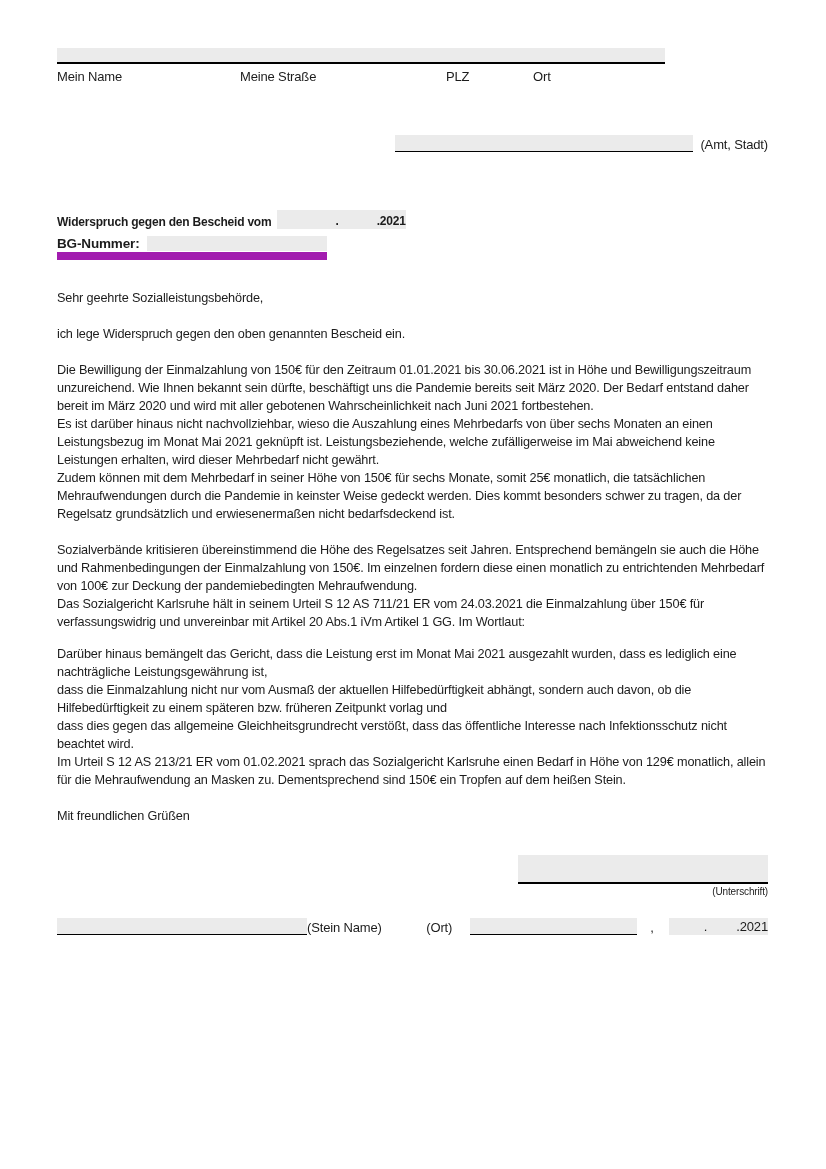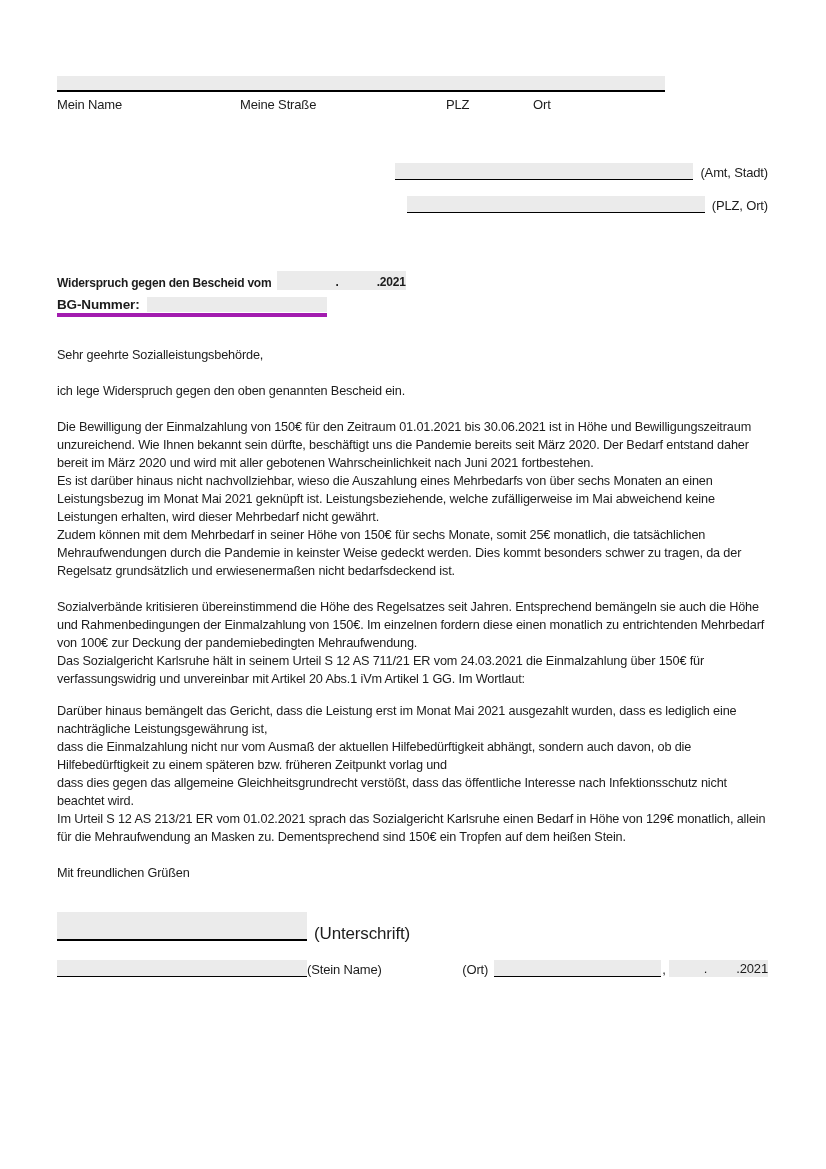--- a/index.html
+++ b/index.html
@@ -4,21 +4,21 @@
 <style>
   html, body { margin: 0; padding: 0; background: #ffffff; }
   .page {
     position: relative;
     width: 826px;
     height: 1169px;
     background: #ffffff;
     font-family: "Liberation Sans", sans-serif;
     color: #1c1c1c;
     box-sizing: border-box;
-    padding: 76px 58px 0 57px;
+    padding: 48px 58px 0 57px;
     overflow: hidden;
   }
   
   .sender-bar {
     width: 608px; height: 14px;
     background: #ebebeb;
     border-bottom: 2px solid #000;
   }
   .sender-labels {
     width: 608px;
@@ -69,21 +69,21 @@
   .date-box .month-blank { display: inline-block; width: 38px; }
   .bg-line {
     margin-top: 3px;
     font-size: 13.5px;
     font-weight: bold;
     letter-spacing: -0.15px;
   }
   .bg-underline {
     display: inline-flex;
     align-items: flex-end;
-    border-bottom: 4px solid #a21caf;
+    border-bottom: 8px solid #a21caf;
     padding-bottom: 1px;
   }
   .bg-field {
     display: inline-block;
     width: 180px; height: 15px;
     background: #ebebeb;
     margin-left: 7px;
   }
   
   .body-block {
@@ -98,41 +98,42 @@
     margin: 0 0 18px 0;
     padding-left: 38px;
   }
   .quote-inner { white-space: pre-line; }
   .closing { margin-bottom: 0 !important; }
   
   .signature-block { margin-top: 30px; }
   .sig-row {
     display: flex;
     align-items: flex-end;
-    font-size: 17px;
-    letter-spacing: -0.15px;
+    font-size: 10px;
+    letter-spacing: -0.15px;
+    flex-direction: column;
   }
   .sig-box {
     width: 250px; height: 29px;
     background: #ebebeb;
     border-bottom: 2px solid #000;
     box-sizing: border-box;
   }
   .sig-row .field-label { margin-left: 7px; line-height: 15px; }
   .final-row {
     margin-top: 19px;
     width: 711px;
     display: flex;
     align-items: flex-end;
     font-size: 13px;
     letter-spacing: -0.15px;
   }
   .final-left { display: flex; align-items: flex-end; }
   .final-left .blank-field { width: 250px; }
-  .final-right { display: flex; align-items: flex-end; margin-left: auto; }
+  .final-right { display: flex; align-items: flex-end; margin-left: auto; gap: 12px; }
   .final-right .ort-label { margin-right: 6px; line-height: 15px; }
   .final-right .ort-field { width: 167px; }
   .final-right .comma { line-height: 14px; margin: 0 3px 0 1px; }
   .sig-date-box {
     display: flex;
     align-items: flex-end;
     background: #ebebeb;
     height: 17px;
     line-height: 16px;
   }
@@ -149,24 +150,20 @@
     <span class="col-name">Mein Name</span>
     <span class="col-street">Meine Straße</span>
     <span class="col-plz">PLZ</span>
     <span class="col-ort">Ort</span>
   </div>
 
   <div class="recipient-block">
     <div class="field-row">
       <span class="blank-field"></span>
       <span class="field-label">(Amt, Stadt)</span>
-    </div>
-    <div class="field-row">
-      <span class="blank-field"></span>
-      <span class="field-label">(PLZ, Ort)</span>
     </div>
   </div>
 
   <div class="subject-block">
     <div class="title-line">
       <span>Widerspruch gegen den Bescheid vom</span><span class="date-box">
           <span class="day-blank"></span>
           <span>.</span>
           <span class="month-blank"></span>
           <span>.2021</span>

